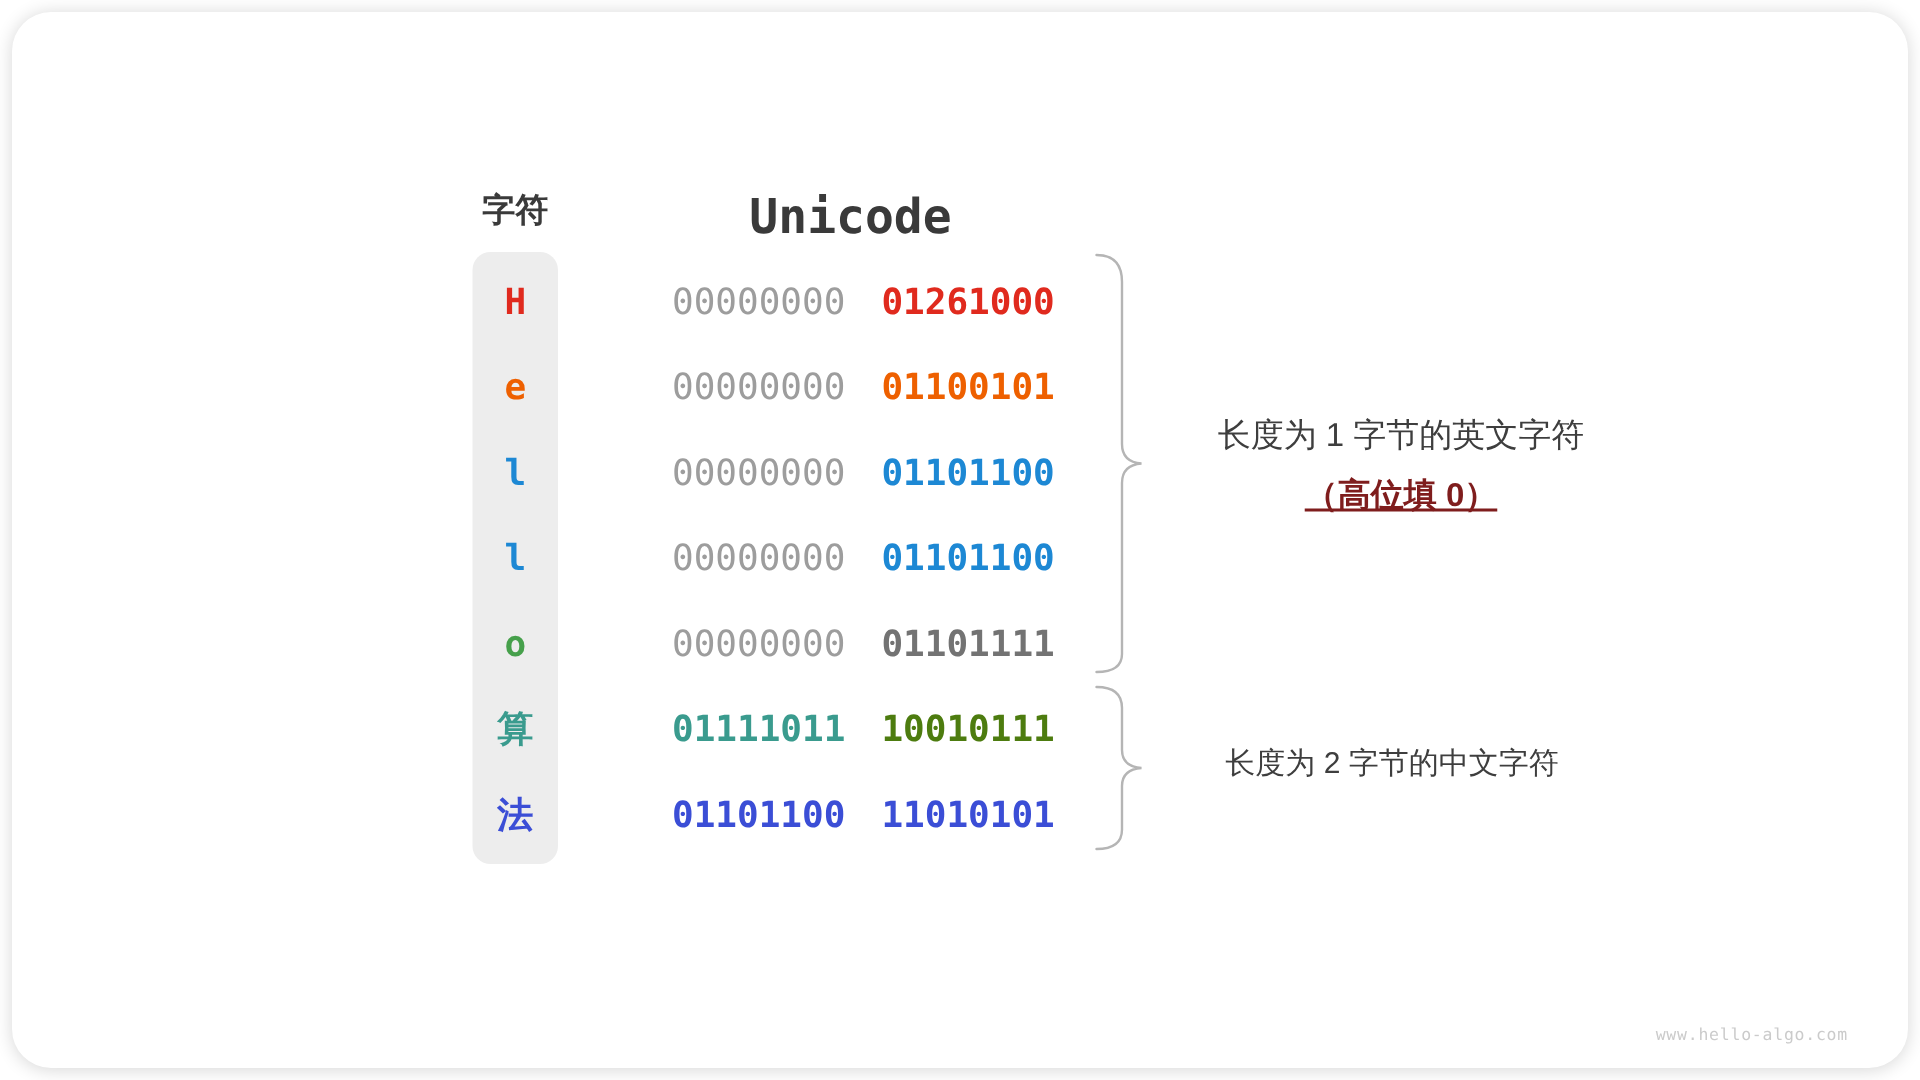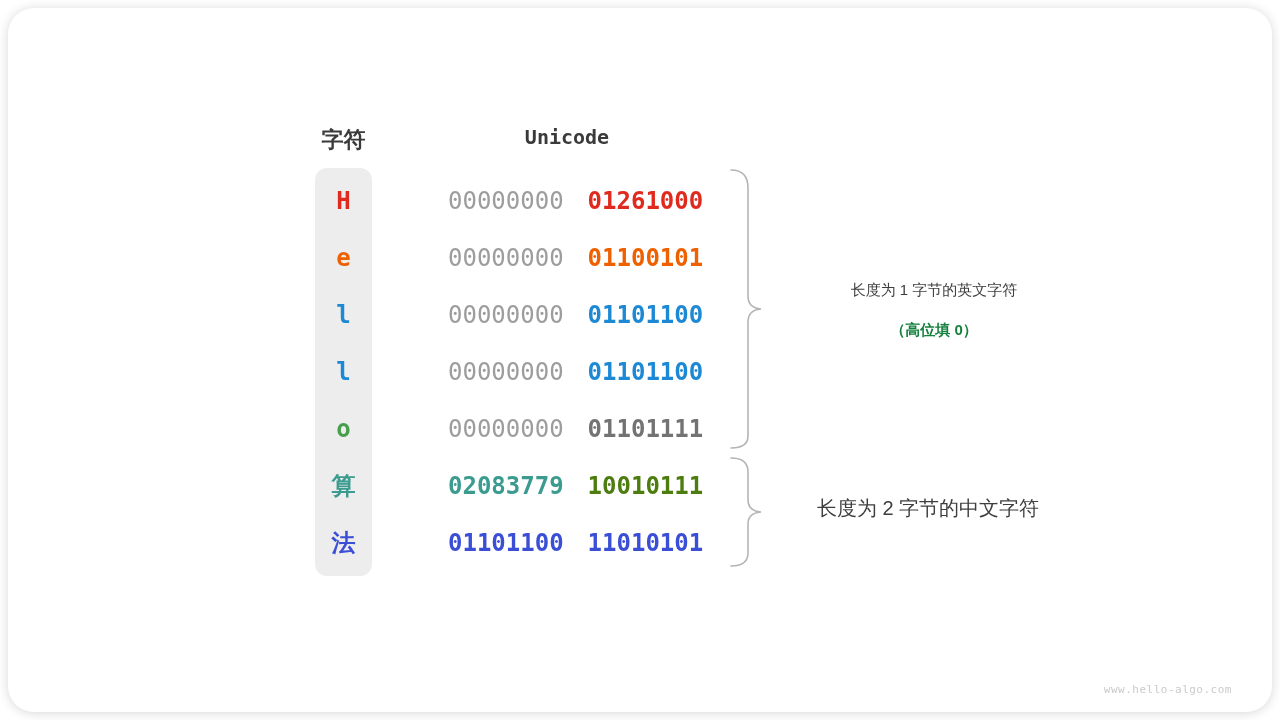--- a/index.html
+++ b/index.html
@@ -22,21 +22,21 @@
   .header-char {
     position: absolute;
     left: 307px; top: 117px; width: 57px;
     text-align: center;
     font-size: 22px; font-weight: 700; color: #3a3a3a;
   }
   .header-unicode {
     position: absolute;
     left: 430px; top: 117px; width: 258px;
     text-align: center;
-    font-size: 20px; font-weight: 700; color: #3a3a3a;
+    font-size: 32px; font-weight: 700; color: #3a3a3a;
   }
 
   .char-col-bg {
     position: absolute;
     left: 307px; top: 160px; width: 57px; height: 408px;
     background: #ededed;
     border-radius: 12px;
   }
 
   .rows { position: absolute; left: 0; top: 164px; width: 100%; }
@@ -54,24 +54,24 @@
     font-size: 24px;
   }
   .byte { letter-spacing: 0px; margin-left: 10px; }
 
   .braces-svg { position: absolute; left: 715px; top: 150px; }
 
   .annotation-1 {
     position: absolute;
     left: 756px; top: 262px; width: 340px;
     text-align: center;
-    font-size: 15px; line-height: 40px;
+    font-size: 22px; line-height: 40px;
     color: #3e3e3e;
   }
-  .annotation-1 .line2 { color: #15803d; font-weight: 700; }
+  .annotation-1 .line2 { color: #7f1d1d; font-weight: 700; text-decoration: underline; }
   .annotation-2 {
     position: absolute;
     left: 750px; top: 487px; width: 340px;
     text-align: center;
     font-size: 20px;
     color: #3e3e3e;
   }
 
   .watermark {
     position: absolute;
@@ -124,21 +124,21 @@
       <div class="row">
         <div class="cell-char mono" style="color: rgb(70, 160, 75);">o</div>
         <div class="cell-bytes mono">
           <span class="byte" style="color: rgb(157, 157, 157); font-weight: 400;">00000000</span>
           <span class="byte" style="color: #737373; font-weight: 700;">01101111</span>
         </div>
       </div>
       <div class="row">
         <div class="cell-char" style="color: rgb(58, 155, 142);">算</div>
         <div class="cell-bytes mono">
-          <span class="byte" style="color: rgb(58, 155, 142); font-weight: 700;">02083779</span>
+          <span class="byte" style="color: rgb(58, 155, 142); font-weight: 700;">01111011</span>
           <span class="byte" style="color: #4d7c0f; font-weight: 700;">10010111</span>
         </div>
       </div>
       <div class="row">
         <div class="cell-char" style="color: rgb(59, 78, 214);">法</div>
         <div class="cell-bytes mono">
           <span class="byte" style="color: rgb(59, 78, 214); font-weight: 700;">01101100</span>
           <span class="byte" style="color: rgb(59, 78, 214); font-weight: 700;">11010101</span>
         </div>
       </div>

